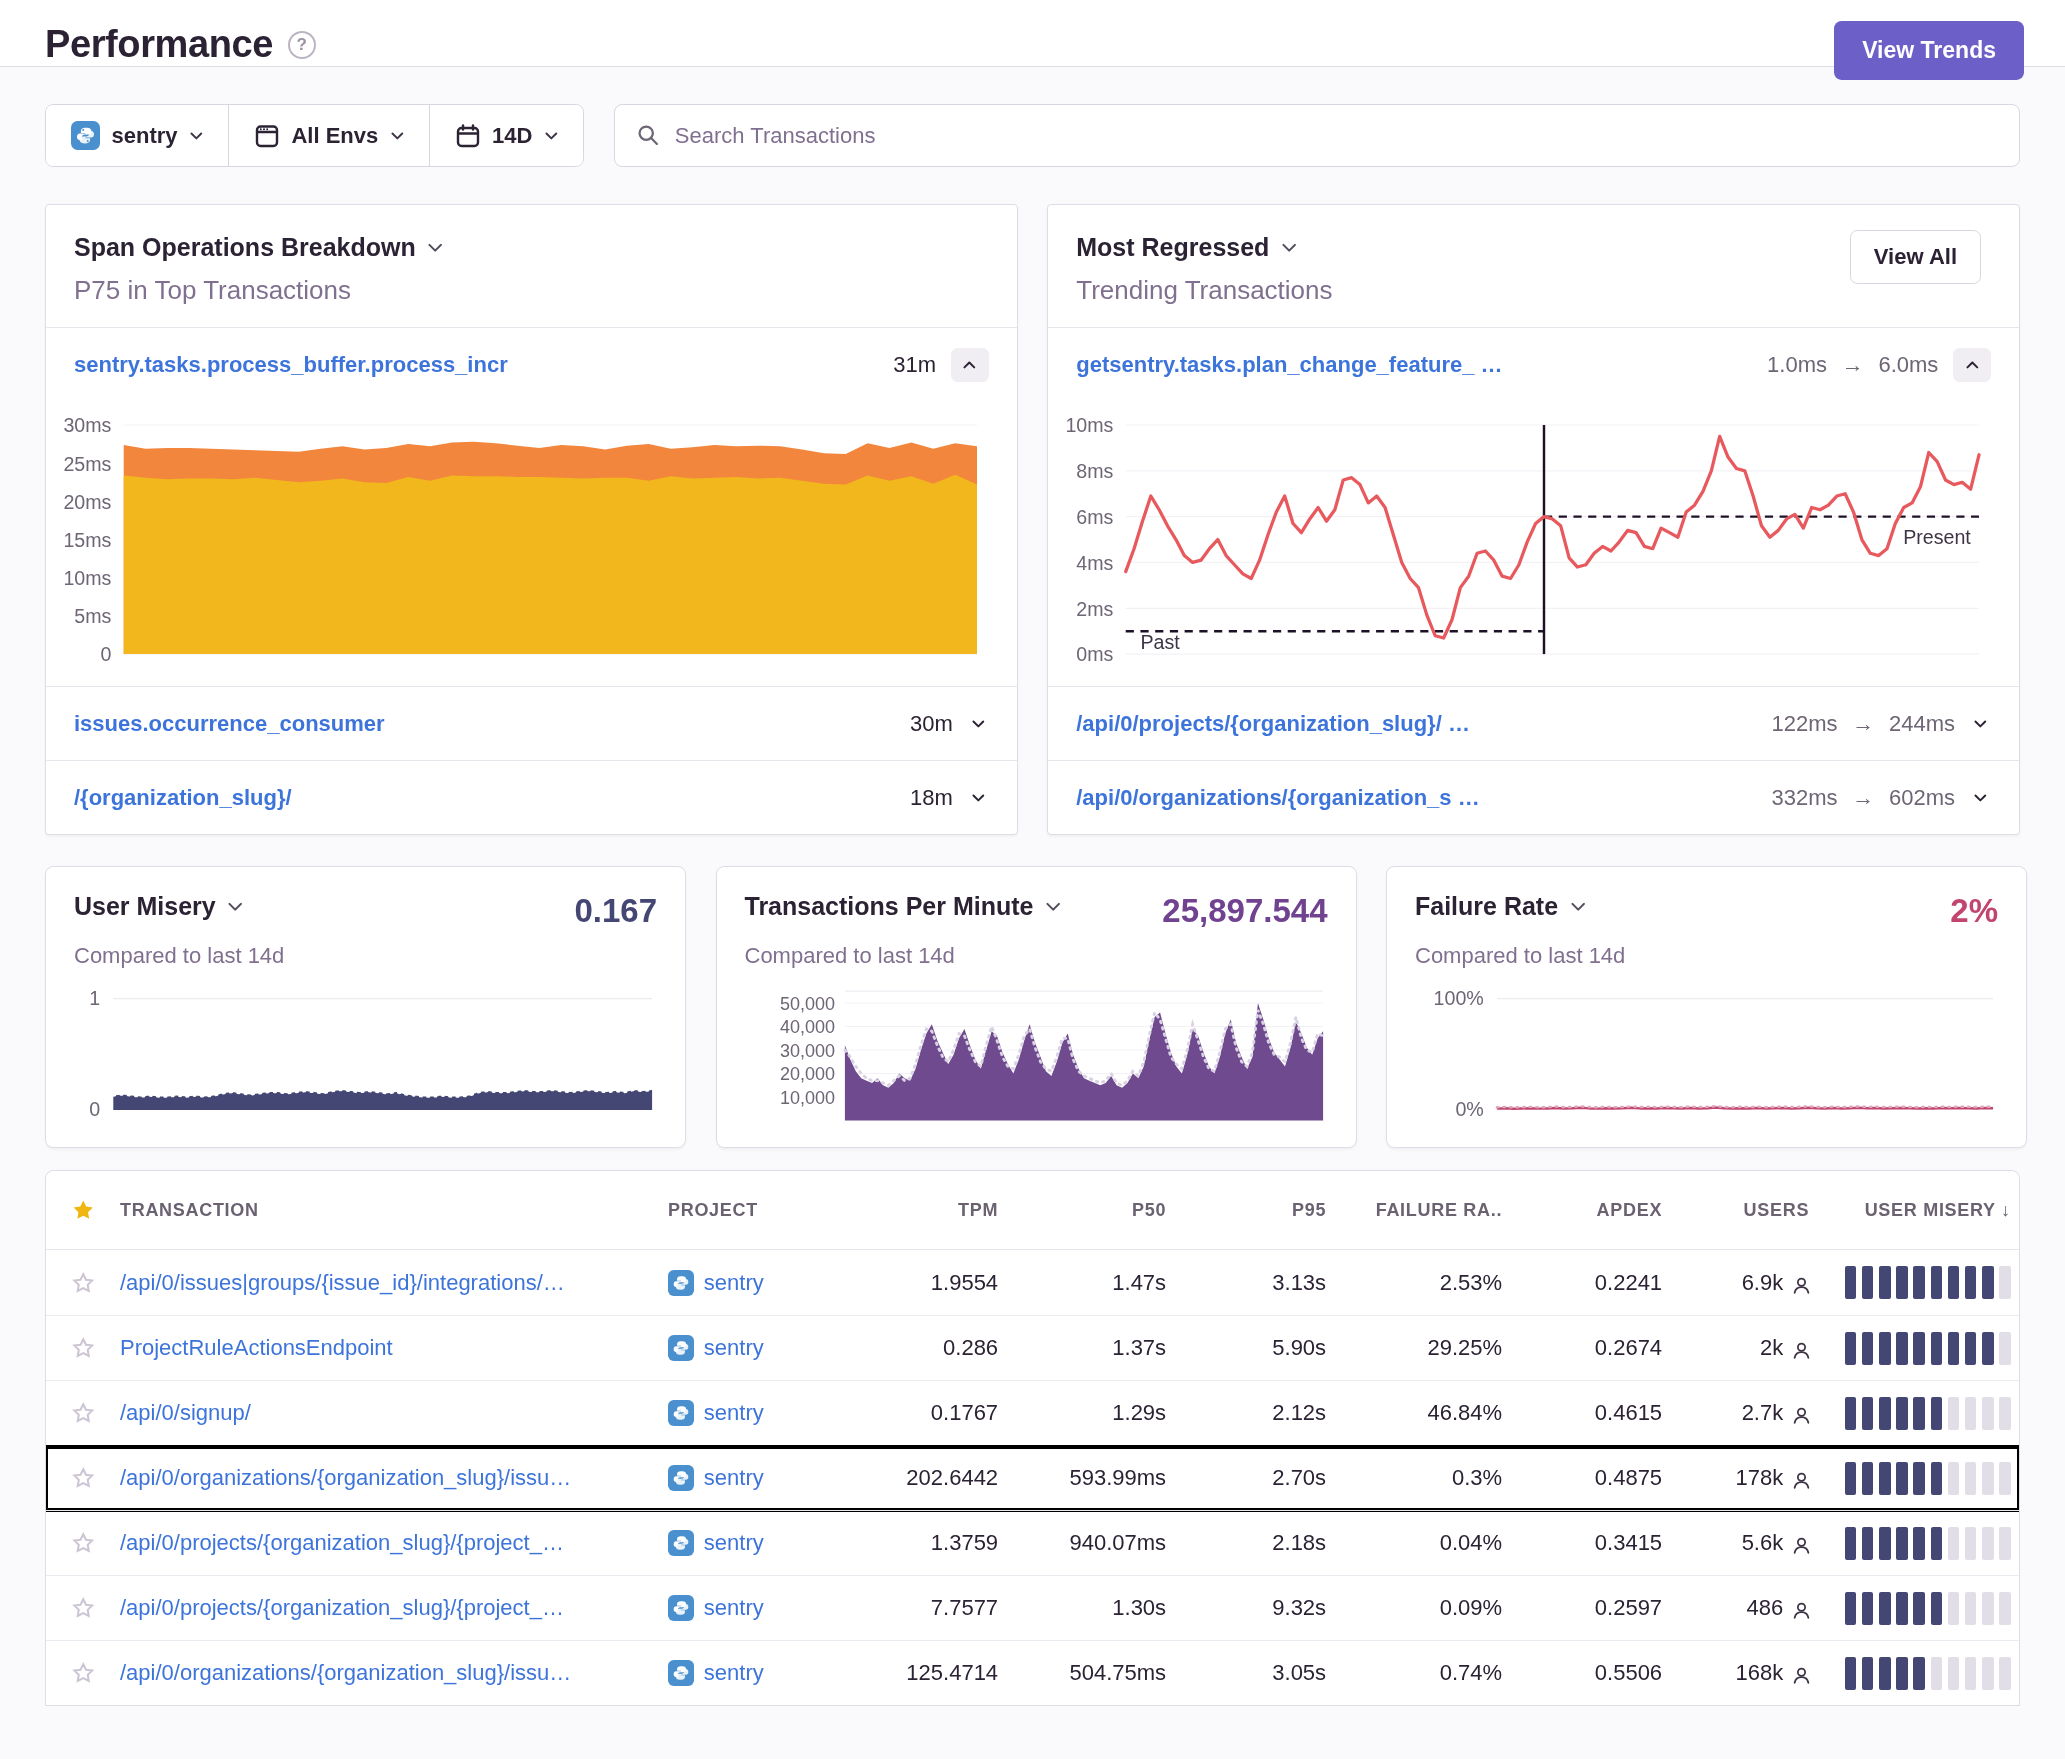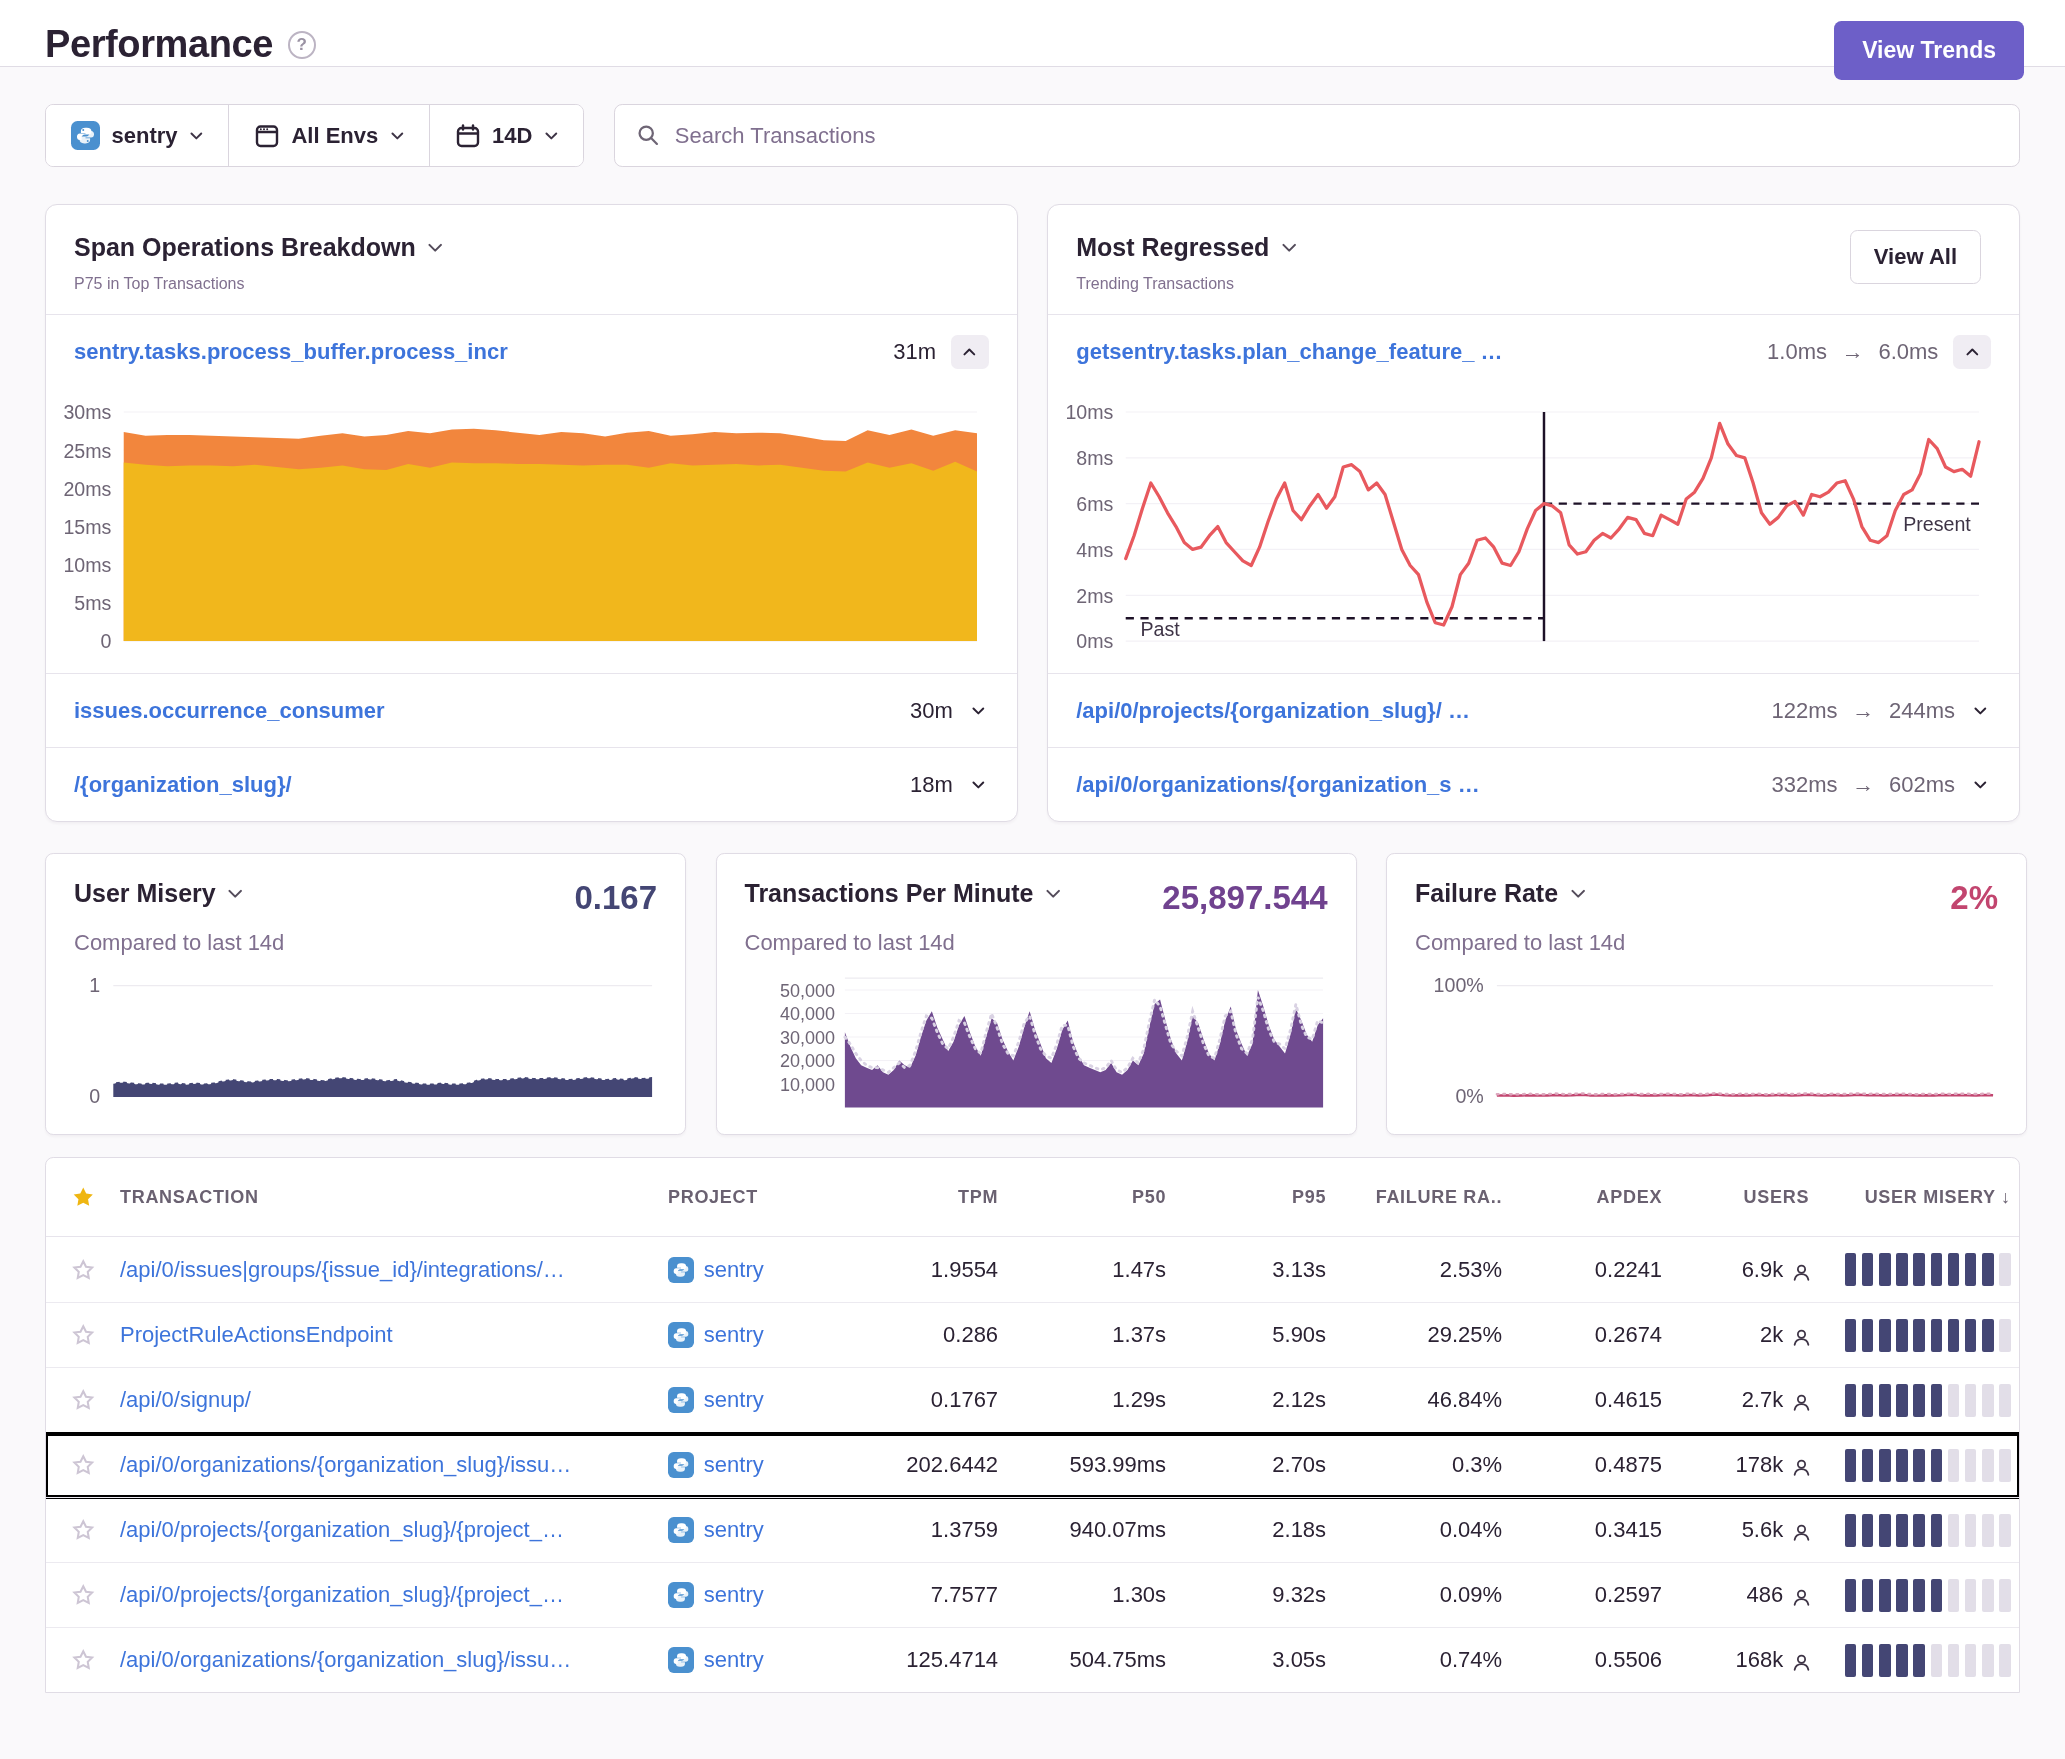--- a/index.html
+++ b/index.html
@@ -24,25 +24,25 @@
     border-radius:8.2px; height:63px; overflow:hidden; }
   .filter-btn { display:flex; align-items:center; gap:11.5px; padding:0 24.5px; font-size:22px; font-weight:bold;
     color:#2B2233; cursor:pointer; background:#fff; border:none; font-family:"Liberation Sans", sans-serif; }
   .filter-div { width:1.2px; background:#DAD5DE; }
   .search-box { flex:1; display:flex; align-items:center; gap:14.7px; background:#fff;
     border:1.2px solid #DAD5DE; border-radius:8.2px; padding:0 21px; }
   .search-box input { border:none; outline:none; font-size:22px; flex:1; color:#2B2233;
     font-family:"Liberation Sans", sans-serif; background:transparent; }
   .search-box input::placeholder { color:#80708F; }
   .panel-row { display:flex; gap:29.5px; margin-top:37px; }
-  .panel { background:#fff; border:1.2px solid #E0DCE5; border-radius:12px; flex:1;
+  .panel { background:#fff; border:1.2px solid #E0DCE5; border-radius:4px; flex:1;
     box-shadow:0 1.6px 2.5px rgba(43,34,51,0.04); overflow:hidden; }
   .panel-head { padding:28px 28px 21px 28px; border-bottom:1.2px solid #E7E4EC; position:relative; }
   .panel-title { font-size:25px; font-weight:bold; color:#2B2233; display:flex; align-items:center; gap:11.5px; }
-  .panel-sub { font-size:16px; color:#80708F; margin-top:13px; }
+  .panel-sub { font-size:26px; color:#80708F; margin-top:13px; }
   .view-all { position:absolute; right:38px; top:24.5px; background:#fff; border:1.2px solid #DAD5DE;
     border-radius:7.4px; font-size:22px; font-weight:bold; color:#2B2233; padding:13px 23px; cursor:pointer;
     font-family:"Liberation Sans", sans-serif; }
   .op-row { display:flex; align-items:center; justify-content:space-between; padding:0 28px; height:74px; }
   .op-row + .op-row, .op-row.bordered { border-top:1.2px solid #E7E4EC; }
   .op-link { font-size:22px; color:#3D74DB; cursor:pointer; white-space:nowrap; overflow:hidden; text-overflow:ellipsis;font-weight:bold; }
   .op-right { display:flex; align-items:center; gap:14.7px; flex-shrink:0; }
   .op-val { font-size:22px; color:#2B2233; }
   .op-val-gray { font-size:22px; color:#6E6575; }
   .collapse-btn { width:38px; height:34px; background:#F0EDF3; border-radius:6.5px; border:none;

